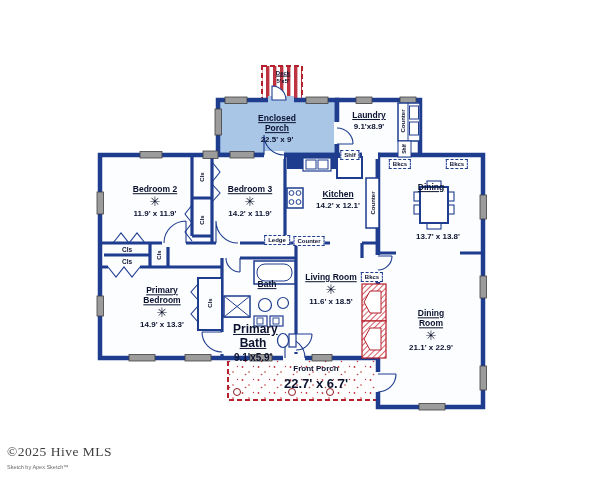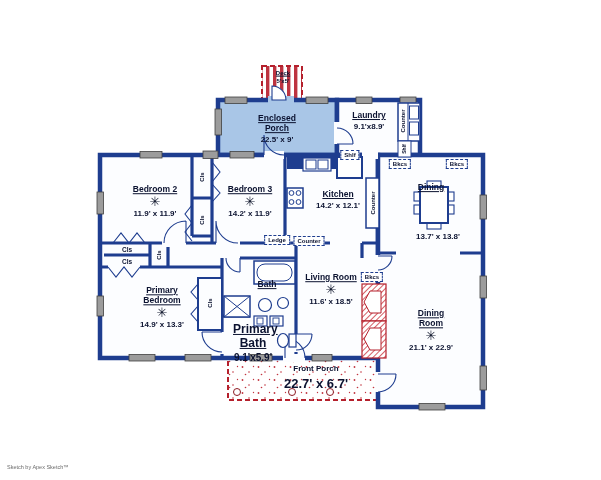--- a/index.html
+++ b/index.html
@@ -286,15 +286,16 @@
 <span class="vl" style="left:403px;top:121px">Counter</span>
 <span class="vl" style="left:372.5px;top:203px">Counter</span>
 <span class="dbox" style="left:309px;top:241px">Counter</span>
 
 <span class="dbox" style="left:277px;top:240px">Ledge</span>
 
 <span class="dbox" style="left:400px;top:164px">Bkcs</span>
 <span class="dbox" style="left:457px;top:164px">Bkcs</span>
 <span class="dbox" style="left:372px;top:277px">Bkcs</span>
 
+<div class="copyright">©2025 Hive MLS</div>
 <div class="credit">Sketch by Apex Sketch™</div>
 
 </div>
 
 </body></html>

